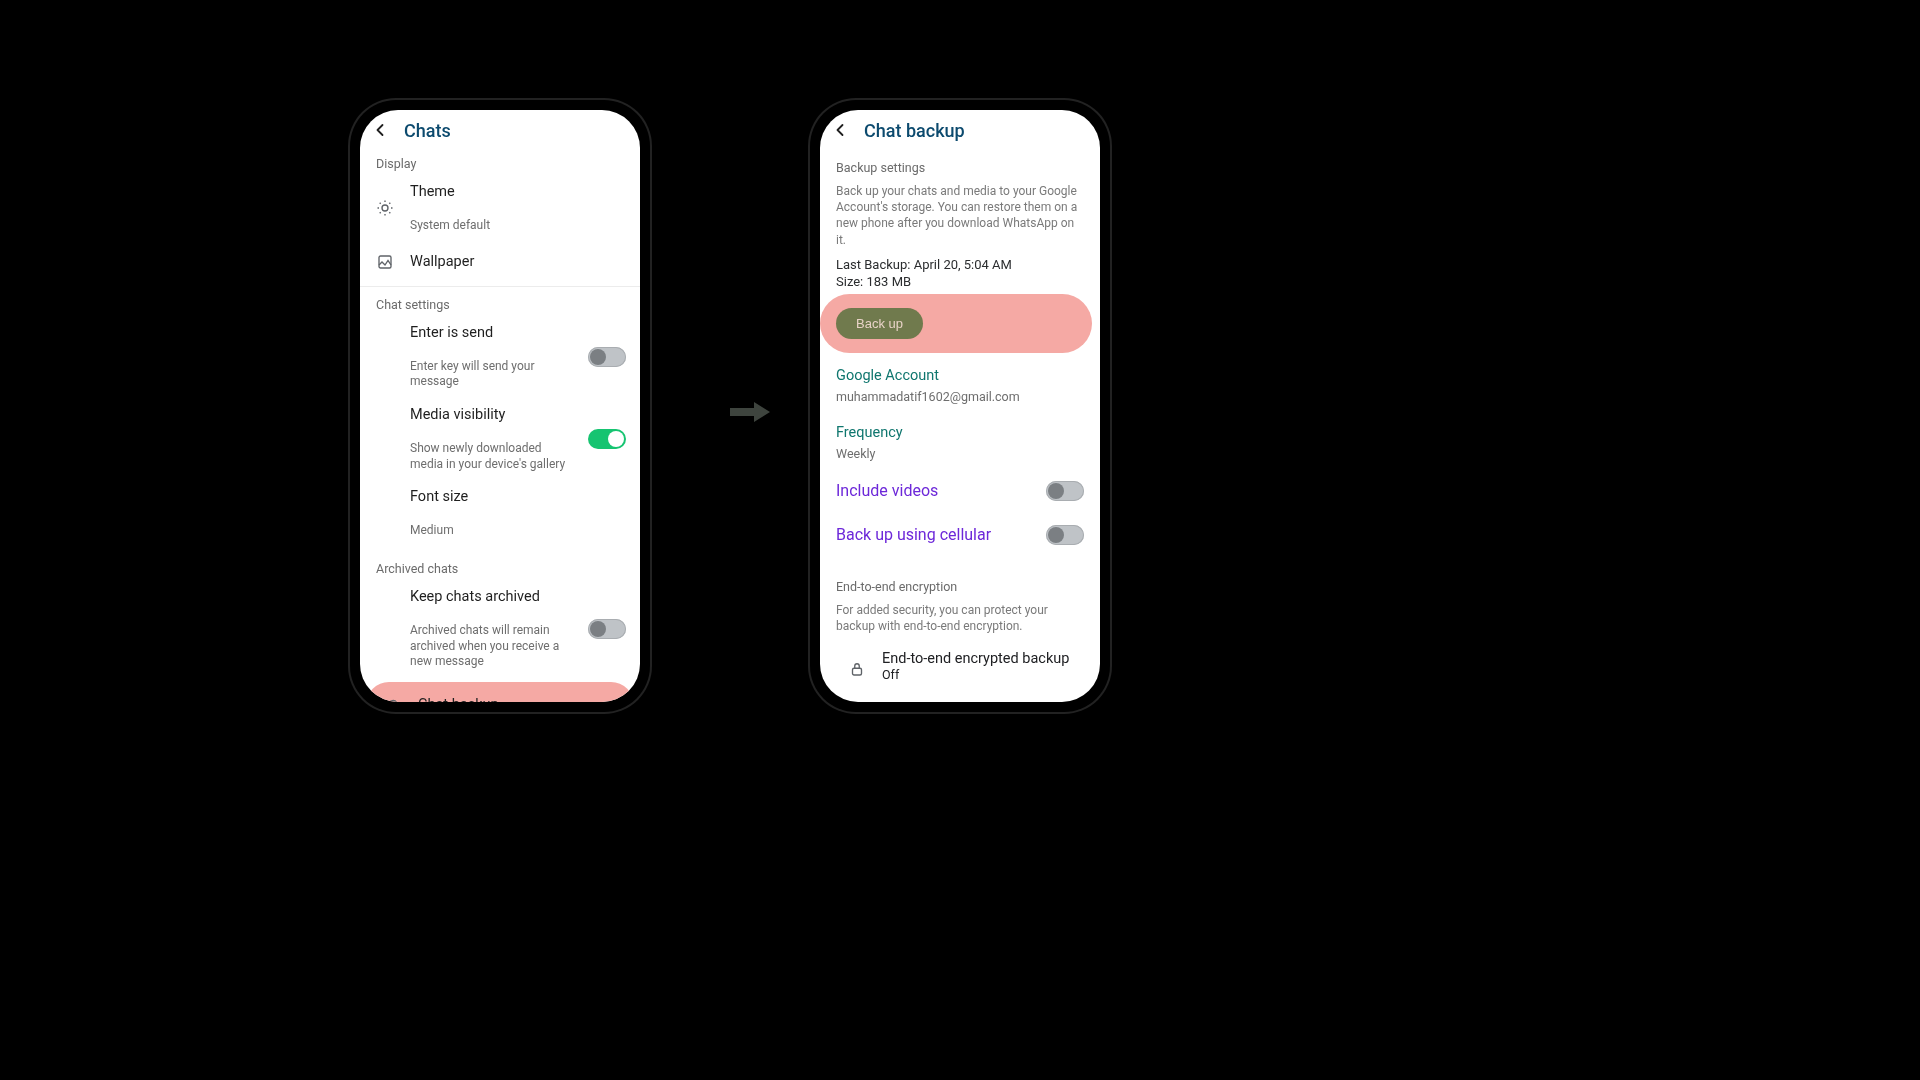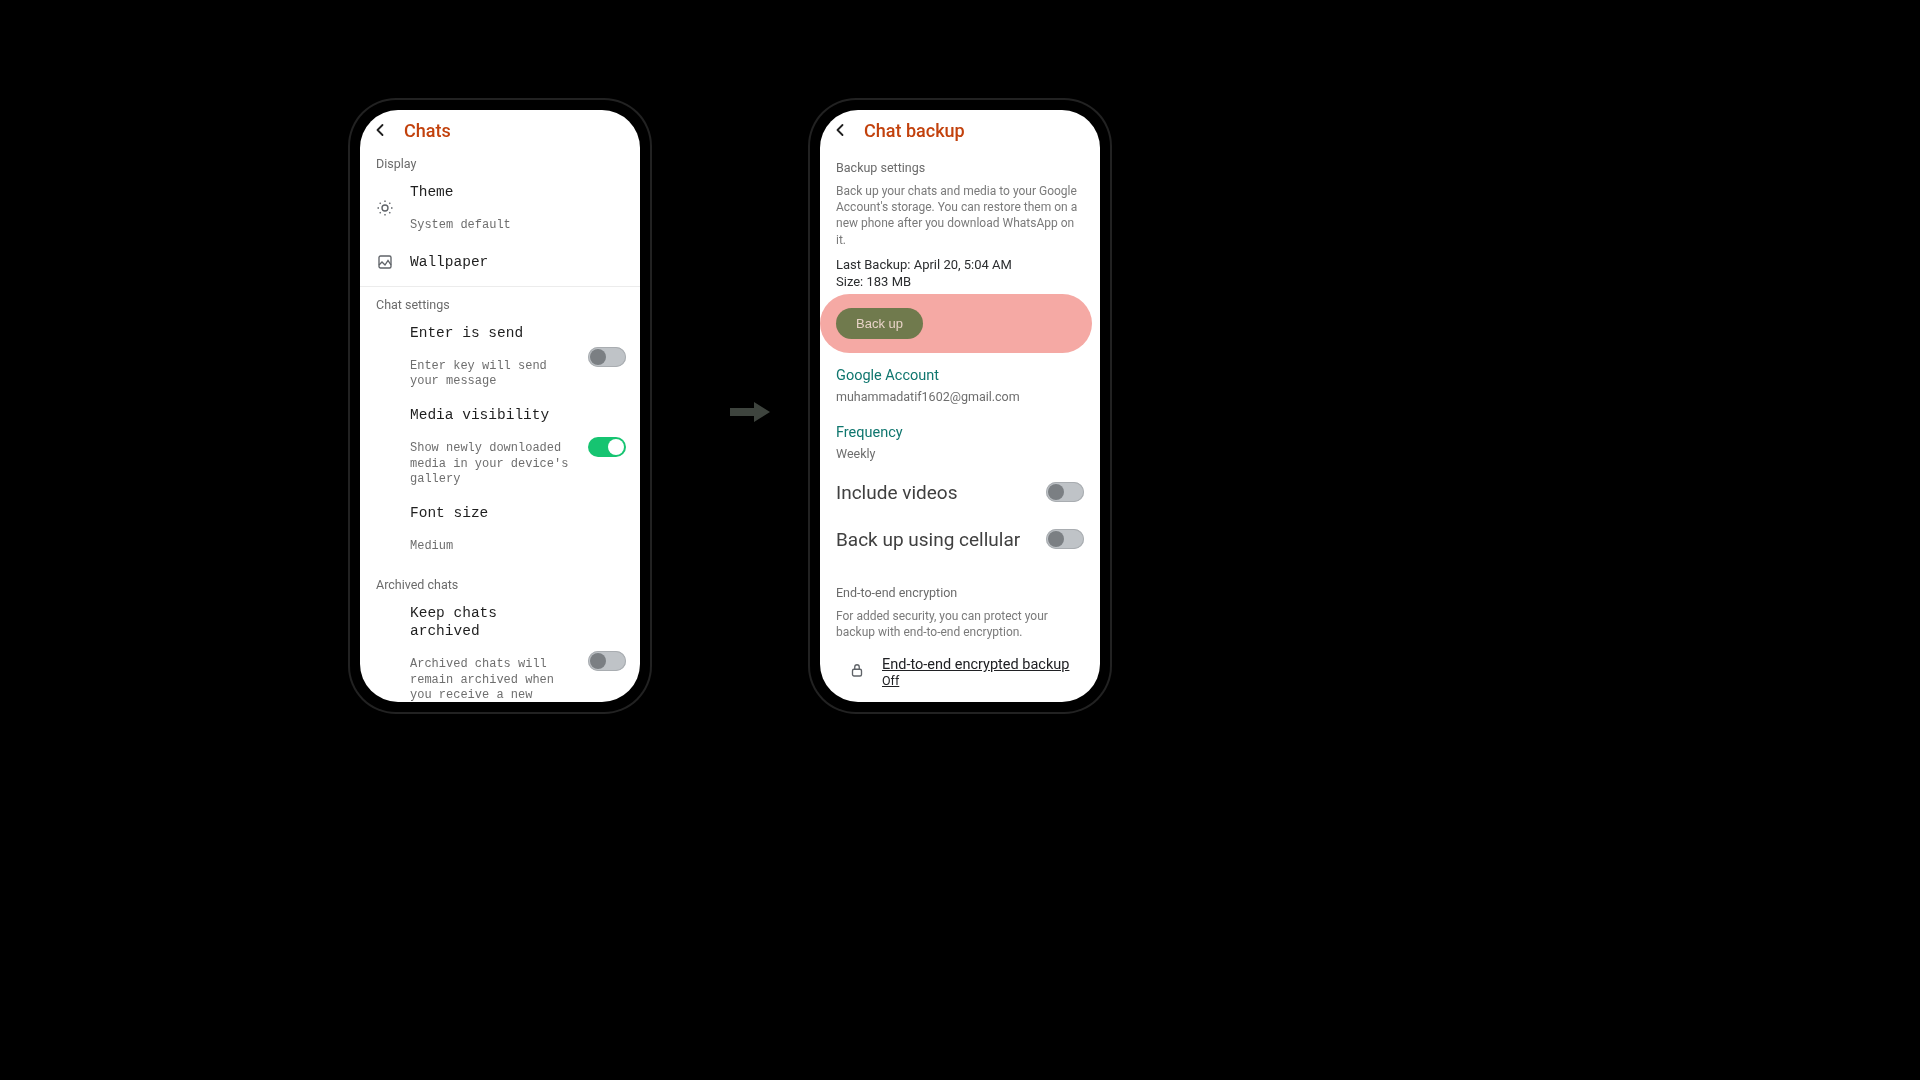--- a/index.html
+++ b/index.html
@@ -42,37 +42,36 @@
   .appbar {
     display: flex;
     align-items: center;
     height: 40px;
     padding: 0 10px;
     gap: 14px;
   }
   .appbar .title {
     font-size: 18px;
     font-weight: 500;
-    color: #c2410c;
+    color: #0c4a6e;
   }
   .back-arrow svg { display:block; }
   .content { padding: 0 0 0 0; height: calc(100% - 40px); overflow: hidden; }
   .section-label {
     font-size: 12.5px;
     color: #6b6b6b;
     padding: 6px 16px 4px 16px;
   }
   .row {
     display: flex;
     align-items: center;
     padding: 8px 14px;
     gap: 14px;
     min-height: 40px;
     width: 100%;
-    font-family: Liberation Mono, monospace;
   }
   .row .ic { width: 22px; display:flex; justify-content:center; color:#5f6368; flex:0 0 22px; }
   .row .txt { flex:1; min-width:0; }
   .row .ttl { font-size: 14.5px; color:#1f1f1f; line-height:1.25; }
   .row .sub { font-size: 12px; color:#6e6e6e; line-height:1.3; margin-top:17px; }
   .row.indent .ic-gap { width: 22px; flex:0 0 22px; }
   .toggle {
     width: 38px; height:20px; border-radius: 999px;
     position: relative; flex: 0 0 auto;
   }
@@ -119,25 +118,25 @@
     background:#707a4d; color:#e8d3c7;
     font-size: 13px; font-weight:500;
     border-radius: 22px;
     padding: 8px 20px;
     border:none;
   }
   .row2 {
     display:flex; align-items:center; justify-content:space-between;
     padding: 12px 16px;
   }
-  .row2 .lbl { font-size: 19px; color:#404040; }
+  .row2 .lbl { font-size: 16px; color:#6d28d9; }
   .stack { padding: 6px 16px 2px 16px; }
   .stack .ttl2 { font-size: 14.5px; color:#0f766e; }
   .stack .sub2 { font-size: 12.5px; color:#6e6e6e; margin-top:5px; }
-  .enc-row { display:flex; gap:16px; align-items:center; padding: 8px 28px; text-decoration: underline; }
+  .enc-row { display:flex; gap:16px; align-items:flex-end; padding: 8px 28px; }
   .enc-row .txt .ttl { font-size:14.5px; }
   .enc-row .txt .sub { font-size:12.5px; }
 </style>
 </head>
 <body>
 
 <div class="stage">
 
   <div class="phone left">
     <div class="screen">

